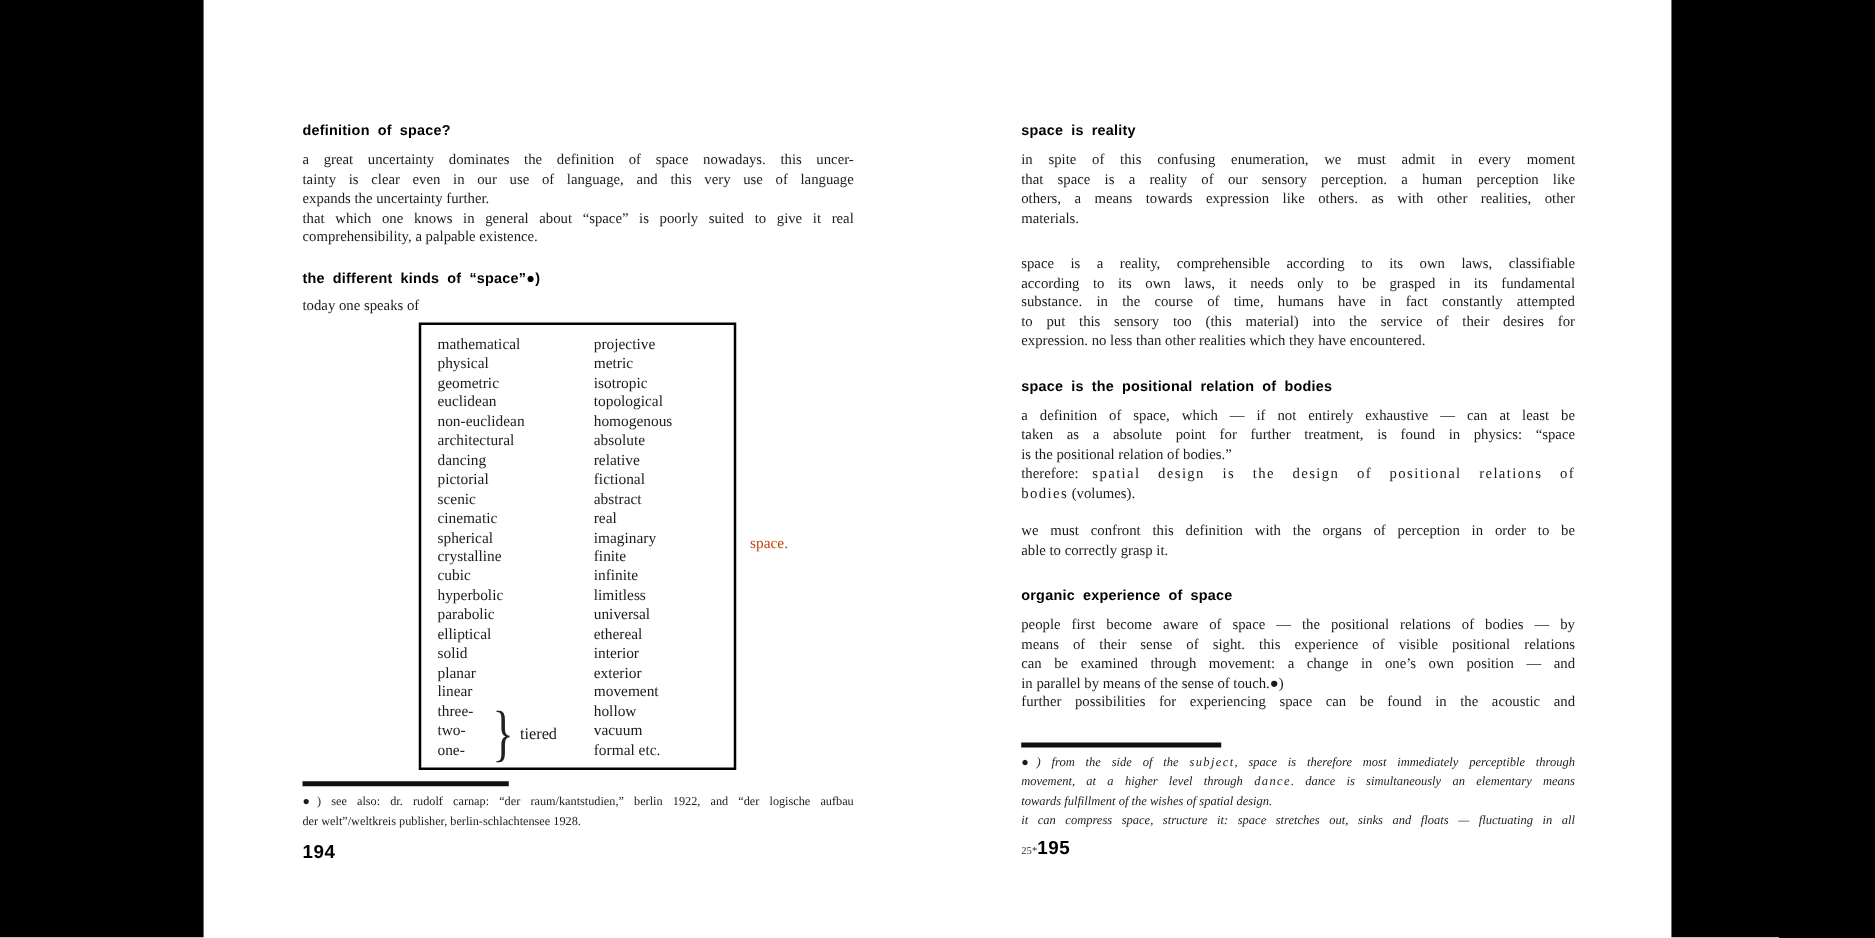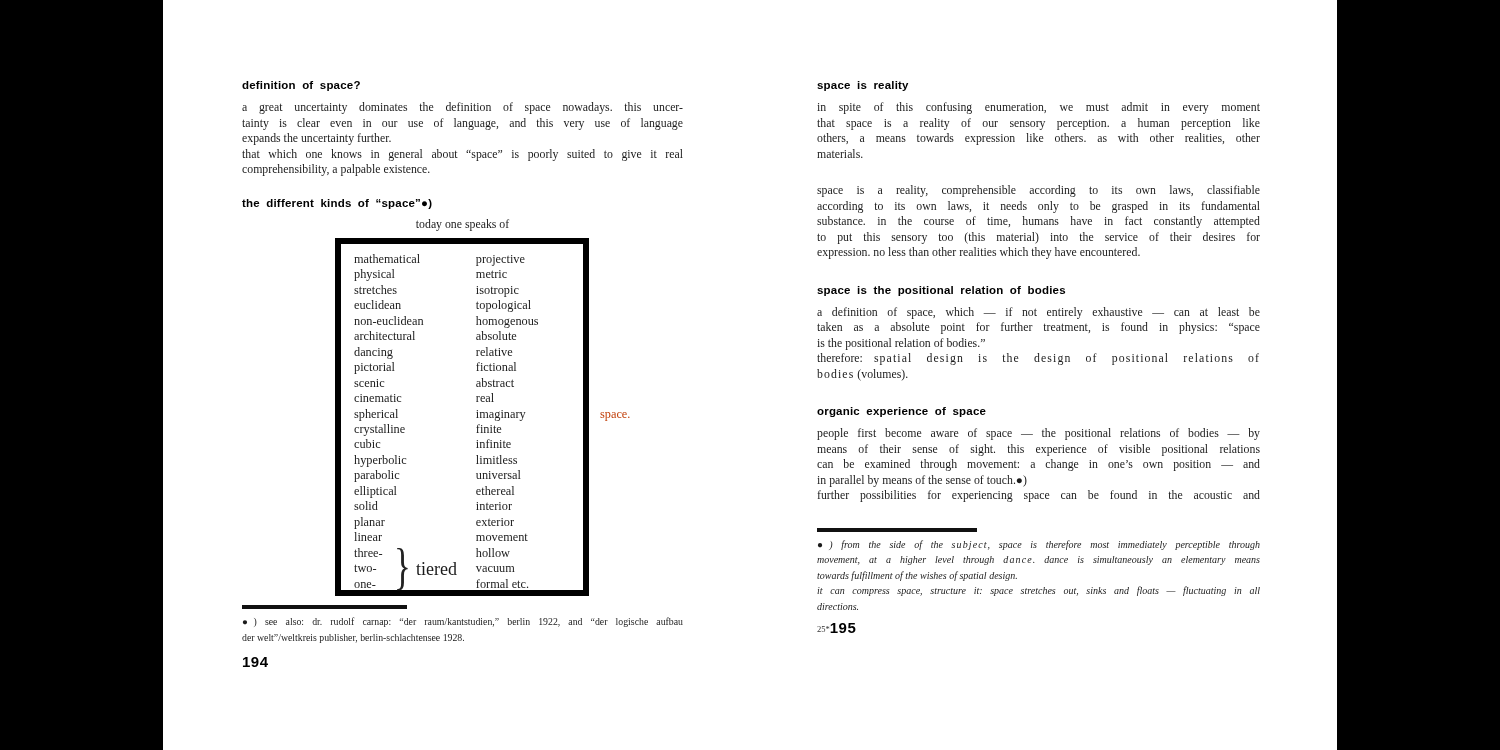--- a/index.html
+++ b/index.html
@@ -4,49 +4,49 @@
 <style>
   html,body{margin:0;padding:0;}
   body{
     width:1500px;height:750px;background:#ffffff;position:relative;overflow:hidden;
     font-family:"Liberation Serif", serif;color:#1b1b1b;
   }
   .edge-bar{position:absolute;top:0;height:750px;background:#000;}
   .edge-bar.left{left:0;width:163px;}
   .edge-bar.right{left:1337px;width:163px;}
   .spread{position:absolute;left:163px;top:0;width:1174px;height:750px;background:#fff;display:flex;}
-  .page{width:587px;height:658px;box-sizing:border-box;position:relative;}
+  .page{width:587px;height:658px;box-sizing:border-box;position:relative;margin-top:20px;}
   .page-left{padding:78px 67px 0 79px;}
   .page-right{padding:78px 77px 0 67px;}
 
   .sec-heading{
     font-family:"Liberation Sans", sans-serif;font-weight:bold;color:#000;
     font-size:11.5px;line-height:14px;letter-spacing:.2px;word-spacing:3px;margin:0;
   }
   .body-text{font-size:11.8px;line-height:15.5px;}
   .tl{text-align:justify;text-align-last:justify;min-height:15.5px;}
   .tl.last{text-align:justify;text-align-last:left;}
   .sp{letter-spacing:1.1px;word-spacing:2px;}
 
-  .lead{font-size:11.8px;line-height:15.5px;margin-top:7px;text-align:center;}
+  .lead{font-size:11.8px;line-height:15.5px;margin-top:7px;}
 
   .kinds-box{
     box-sizing:border-box;margin-left:93px;margin-top:6px;width:254px;height:358px;
-    border:6px solid #000000;padding:8px 0 0 13px;position:relative;
+    border:2px solid #000000;padding:8px 0 0 13px;position:relative;
   }
   .kinds-cols{display:flex;font-size:12.3px;line-height:15.45px;}
   .kinds-col1{width:125px;}
   .kinds-col2{width:110px;}
   .box-item{white-space:nowrap;}
 
   .brace{
     position:absolute;font-family:"Liberation Serif", serif;font-size:50px;font-weight:normal;
     color:#222;line-height:46px;transform:scaleX(.7);transform-origin:left center;
   }
-  .tiered-label{position:absolute;font-size:18px;color:#1b1b1b;}
+  .tiered-label{position:absolute;font-size:13px;color:#1b1b1b;}
   .space-label{position:absolute;font-size:12.3px;color:#c2410c;}
 
   .footnote-rule{background:#111;height:4px;}
   .rule-left{width:165px;margin-top:9px;}
   .rule-right{width:160px;margin-top:24px;}
   .footnote-text{font-size:9.8px;line-height:15px;margin-top:5px;}
   .footnote-text-right{font-size:10px;line-height:14.5px;margin-top:6px;font-style:italic;}
 
   .page-number{
     font-family:"Liberation Sans", sans-serif;font-weight:bold;color:#000;
@@ -81,21 +81,21 @@
       </div>
 
     <h2 class="sec-heading mt18">the different kinds of “space”●)</h2>
     <div class="lead">today one speaks of</div>
 
     <div class="kinds-box">
       <div class="kinds-cols">
         <div class="kinds-col1">
             <div class="box-item">mathematical</div>
             <div class="box-item">physical</div>
-            <div class="box-item">stretches</div>
+            <div class="box-item">geometric</div>
             <div class="box-item">euclidean</div>
             <div class="box-item">non-euclidean</div>
             <div class="box-item">architectural</div>
             <div class="box-item">dancing</div>
             <div class="box-item">pictorial</div>
             <div class="box-item">scenic</div>
             <div class="box-item">cinematic</div>
             <div class="box-item">spherical</div>
             <div class="box-item">crystalline</div>
             <div class="box-item">cubic</div>
@@ -165,37 +165,40 @@
       </div>
 
     <h2 class="sec-heading mt22">space is the positional relation of bodies</h2>
     <div class="body-text mt8">
         <div class="tl"><span>a definition of space, which — if not entirely exhaustive — can at least be</span></div>
         <div class="tl"><span>taken as a absolute point for further treatment, is found in physics: “space</span></div>
         <div class="tl last"><span>is the positional relation of bodies.”</span></div>
         <div class="tl"><span>therefore: </span><span class="sp">spatial design is the design of positional relations of</span></div>
         <div class="tl last"><span class="sp">bodies</span><span> (volumes).</span></div>
       </div>
+    <div class="body-text mt15">
+        <div class="tl"><span>we must confront this definition with the organs of perception in order to be</span></div>
+        <div class="tl last"><span>able to correctly grasp it.</span></div>
+      </div>
 
     <h2 class="sec-heading mt22">organic experience of space</h2>
     <div class="body-text mt8">
         <div class="tl"><span>people first become aware of space — the positional relations of bodies — by</span></div>
         <div class="tl"><span>means of their sense of sight. this experience of visible positional relations</span></div>
         <div class="tl"><span>can be examined through movement: a change in one’s own position — and</span></div>
         <div class="tl last"><span>in parallel by means of the sense of touch.●)</span></div>
         <div class="tl"><span>further possibilities for experiencing space can be found in the acoustic and</span></div>
       </div>
 
     <div class="footnote-rule rule-right"></div>
     <div class="footnote-text-right">
         <div class="tl"><span>●) from the side of the </span><span class="sp">subject</span><span>, space is therefore most immediately perceptible through</span></div>
         <div class="tl"><span>movement, at a higher level through </span><span class="sp">dance</span><span>. dance is simultaneously an elementary means</span></div>
         <div class="tl last"><span>towards fulfillment of the wishes of spatial design.</span></div>
         <div class="tl"><span>it can compress space, structure it: space stretches out, sinks and floats — fluctuating in all</span></div>
-        <div class="tl last"><span>directions.</span></div>
       </div>
 
     <div class="bottom-row">
       <span class="signature-mark">25*</span>
       <span class="page-number">195</span>
     </div>
   </div>
 
 </div>
 

